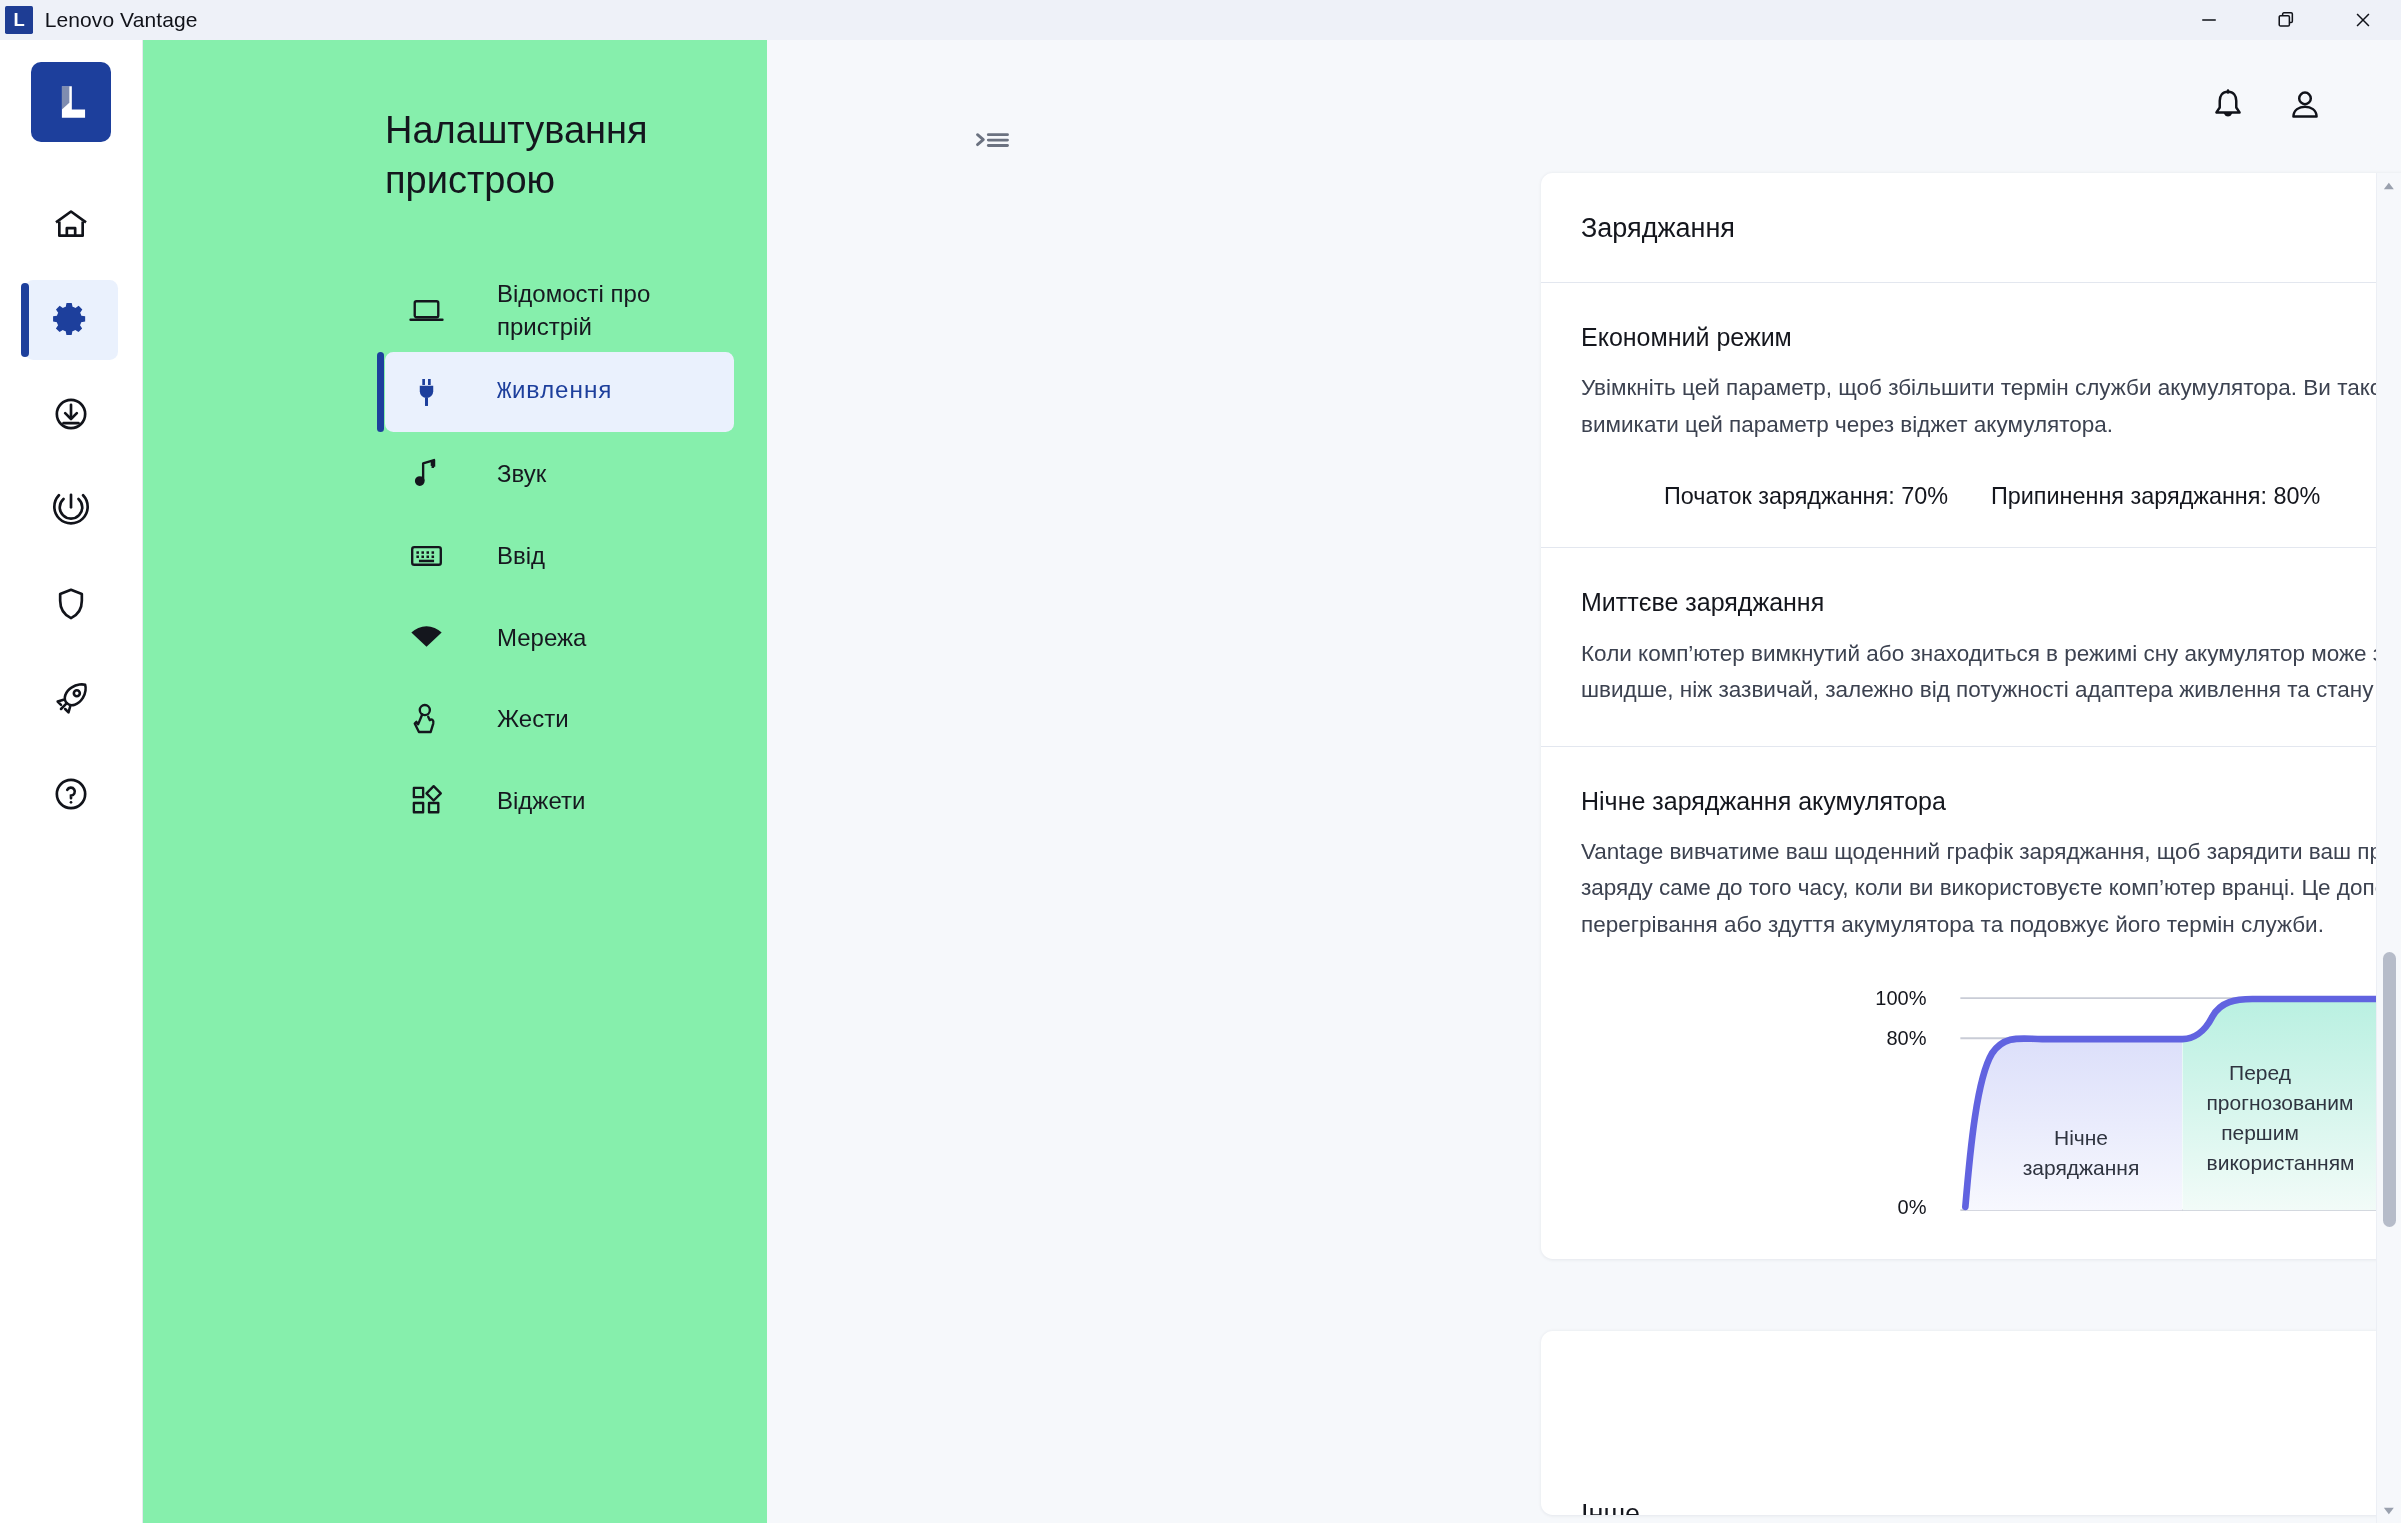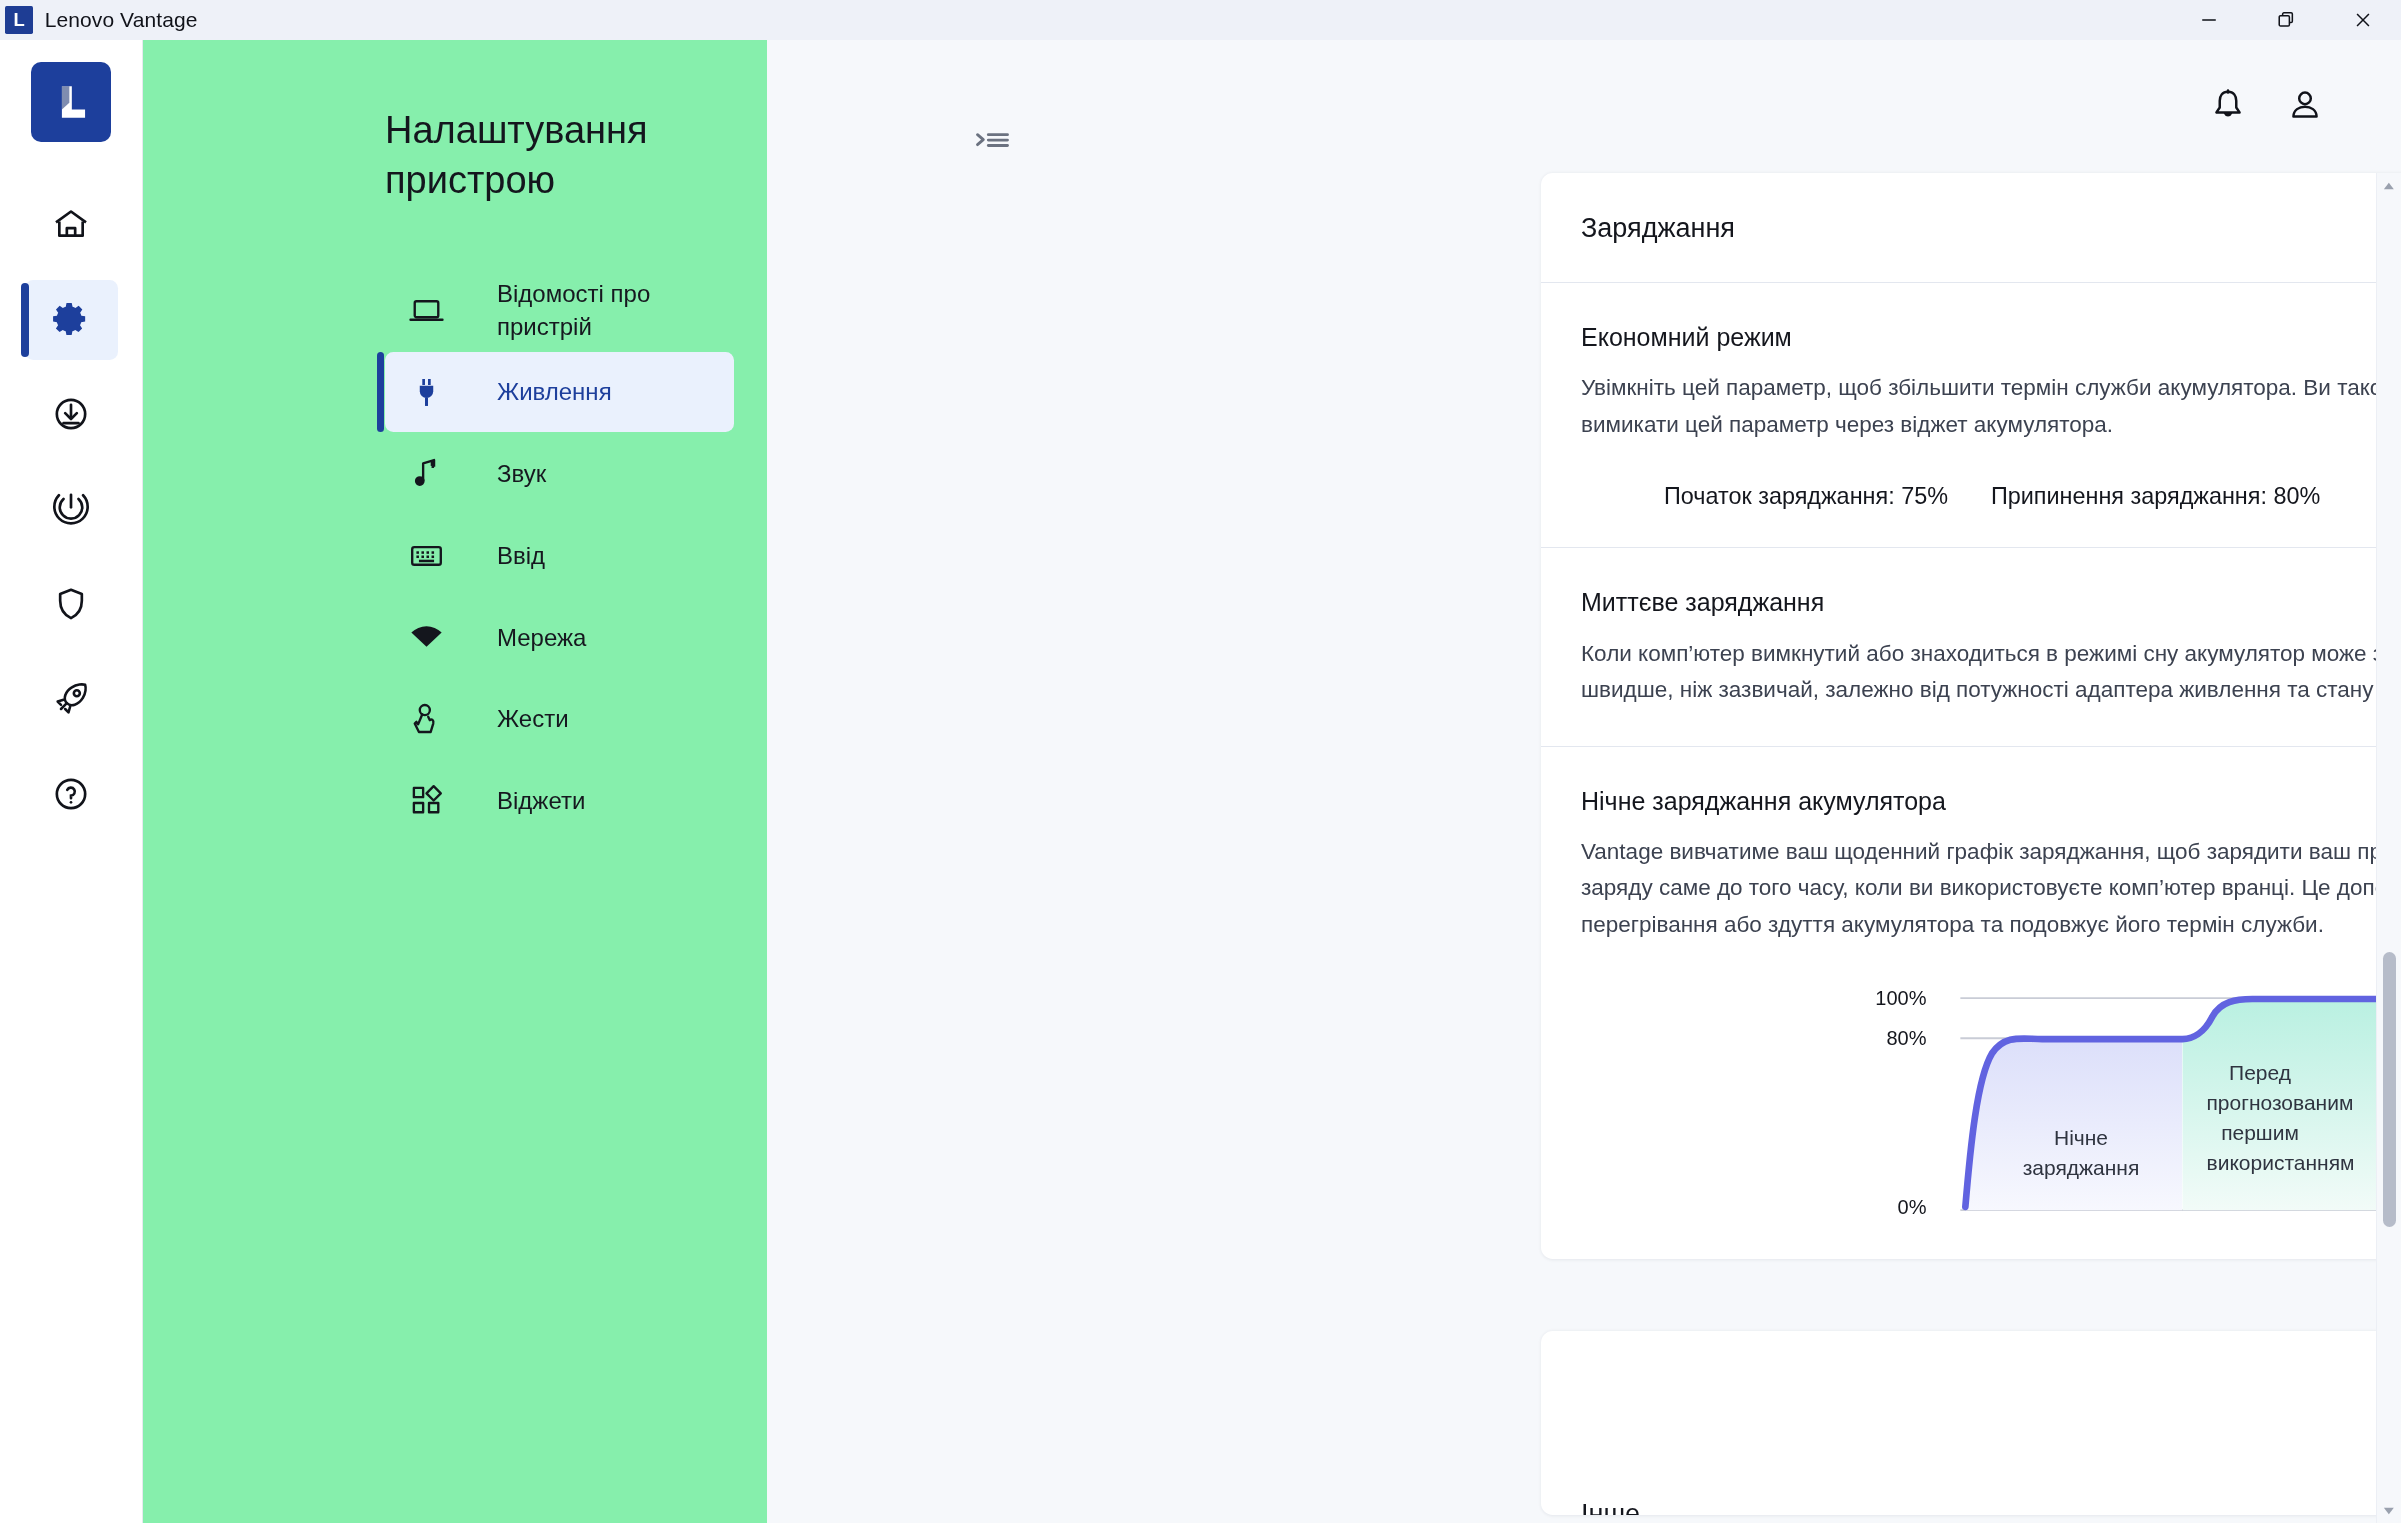--- a/index.html
+++ b/index.html
@@ -66,21 +66,21 @@
     font-size: 38px; font-weight: 400; color: #14161d;
     line-height: 1.32; padding: 0 92px 0 242px; margin-bottom: 65px;
   }
   .subnav-list { padding-left: 242px; padding-right: 33px; }
   .subnav-item {
     display: flex; align-items: center; gap: 52px;
     min-height: 80px; padding: 6.7px 28px 6.7px 22px; margin-bottom: 1.7px;
     border-radius: 8.3px; position: relative; cursor: pointer;
   }
   .subnav-item .label { font-size: 24px; color: #16181f; line-height: 1.38; }
-  .subnav-item.active { background: #eaf1fd; }
+  .subnav-item.active { background: #eaf1fd; font-family: Liberation Mono, monospace; }
   .subnav-item.active .label { color: #1d3f9c; }
   .subnav-item.active::before {
     content: ""; position: absolute; left: -8.3px; top: 0; bottom: 0;
     width: 7.5px; border-radius: 4.2px; background: #1d3f9c;
   }
   .subnav-icon { width: 38px; flex: 0 0 38px; display: flex; align-items: center; justify-content: center; }
 
   
   .content {
     flex: 1 1 auto; position: relative; overflow: hidden;
@@ -398,21 +398,21 @@
 
         <div class="section">
           <div class="section-head">
             <div style="flex:1 1 auto">
               <div class="section-title">Економний режим</div>
               <div class="section-desc">Увімкніть цей параметр, щоб збільшити термін служби акумулятора. Ви також можете вмикати та вимикати цей параметр через віджет акумулятора.</div>
             </div>
 
           </div>
           <div class="charge-limits">
-            <span>Початок заряджання: 75%</span>
+            <span>Початок заряджання: 70%</span>
             <span>Припинення заряджання: 80%</span>
           </div>
         </div>
 
         <div class="section">
           <div class="section-head">
             <div style="flex:1 1 auto">
               <div class="section-title">Миттєве заряджання</div>
               <div class="section-desc">Коли комп’ютер вимкнутий або знаходиться в режимі сну акумулятор може заряджатися набагато швидше, ніж зазвичай, залежно від потужності адаптера живлення та стану акумулятора.</div>
             </div>

